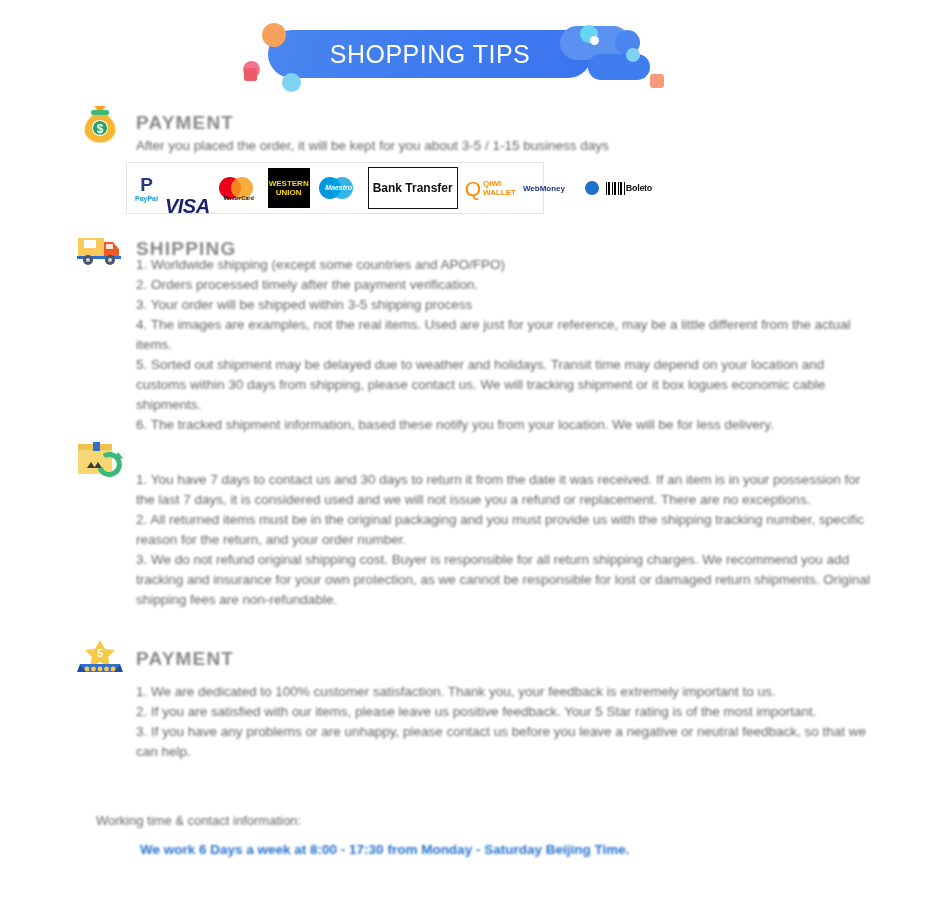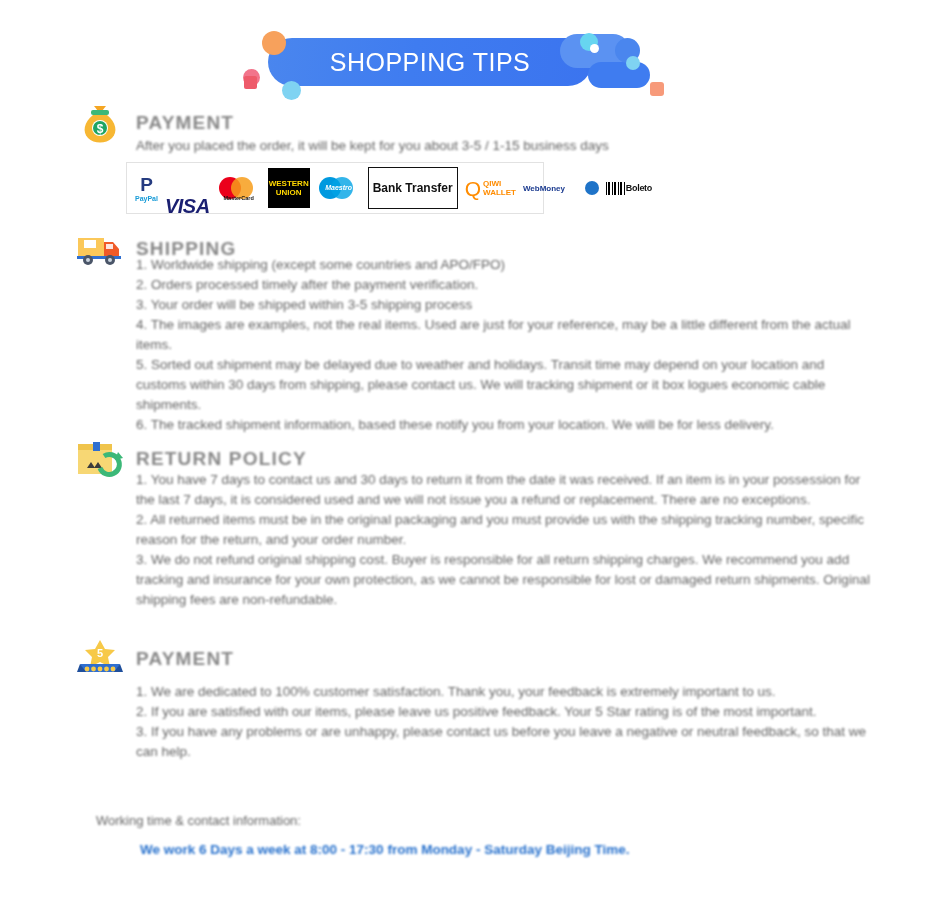--- a/index.html
+++ b/index.html
@@ -12,21 +12,21 @@
     width: 932px;
     height: 899px;
     position: relative;
     font-family: "Liberation Sans", sans-serif;
     overflow: hidden;
   }
 
   
   .banner-wrap {
     position: absolute;
-    left: 0; top: 16px;
+    left: 0; top: 8px;
     width: 864px;
     height: 92px;
   }
   .banner-bar {
     position: absolute;
     left: 268px; top: 22px;
     width: 324px;
     height: 48px;
     border-radius: 24px;
     background: linear-gradient(100deg, #4a86ee 0%, #3f7cf0 45%, #3b74ef 100%);
@@ -274,21 +274,20 @@
     <svg viewBox="0 0 52 46" width="52" height="46">
       <rect x="4" y="8" width="34" height="30" fill="#f7d774"></rect>
       <rect x="4" y="8" width="34" height="6" fill="#f0c44c"></rect>
       <rect x="19" y="6" width="7" height="9" fill="#2f6fd0"></rect>
       <path d="M13 32 l4 -6 l4 6 z" fill="#3b3b3b"></path>
       <path d="M20 32 l4 -6 l4 6 z" fill="#3b3b3b"></path>
       <path d="M30 20 a10 10 0 1 1 -4 12" fill="none" stroke="#3cb878" stroke-width="5"></path>
       <path d="M44 16 l-3 8 l8 -2 z" fill="#3cb878"></path>
     </svg>
   </div>
-  <div class="sec-title">RETURN POLICY</div>
 </div>
 
 <div class="body-text" style="left:136px;top:470px;width:740px;">
   <p>1. You have 7 days to contact us and 30 days to return it from the date it was received. If an item is in your possession for the last 7 days, it is considered used and we will not issue you a refund or replacement. There are no exceptions.</p>
   <p>2. All returned items must be in the original packaging and you must provide us with the shipping tracking number, specific reason for the return, and your order number.</p>
   <p>3. We do not refund original shipping cost. Buyer is responsible for all return shipping charges. We recommend you add tracking and insurance for your own protection, as we cannot be responsible for lost or damaged return shipments. Original shipping fees are non-refundable.</p>
 </div>
 
 <div class="section-head" style="left:74px;top:636px;">
   <div class="sec-icon">

